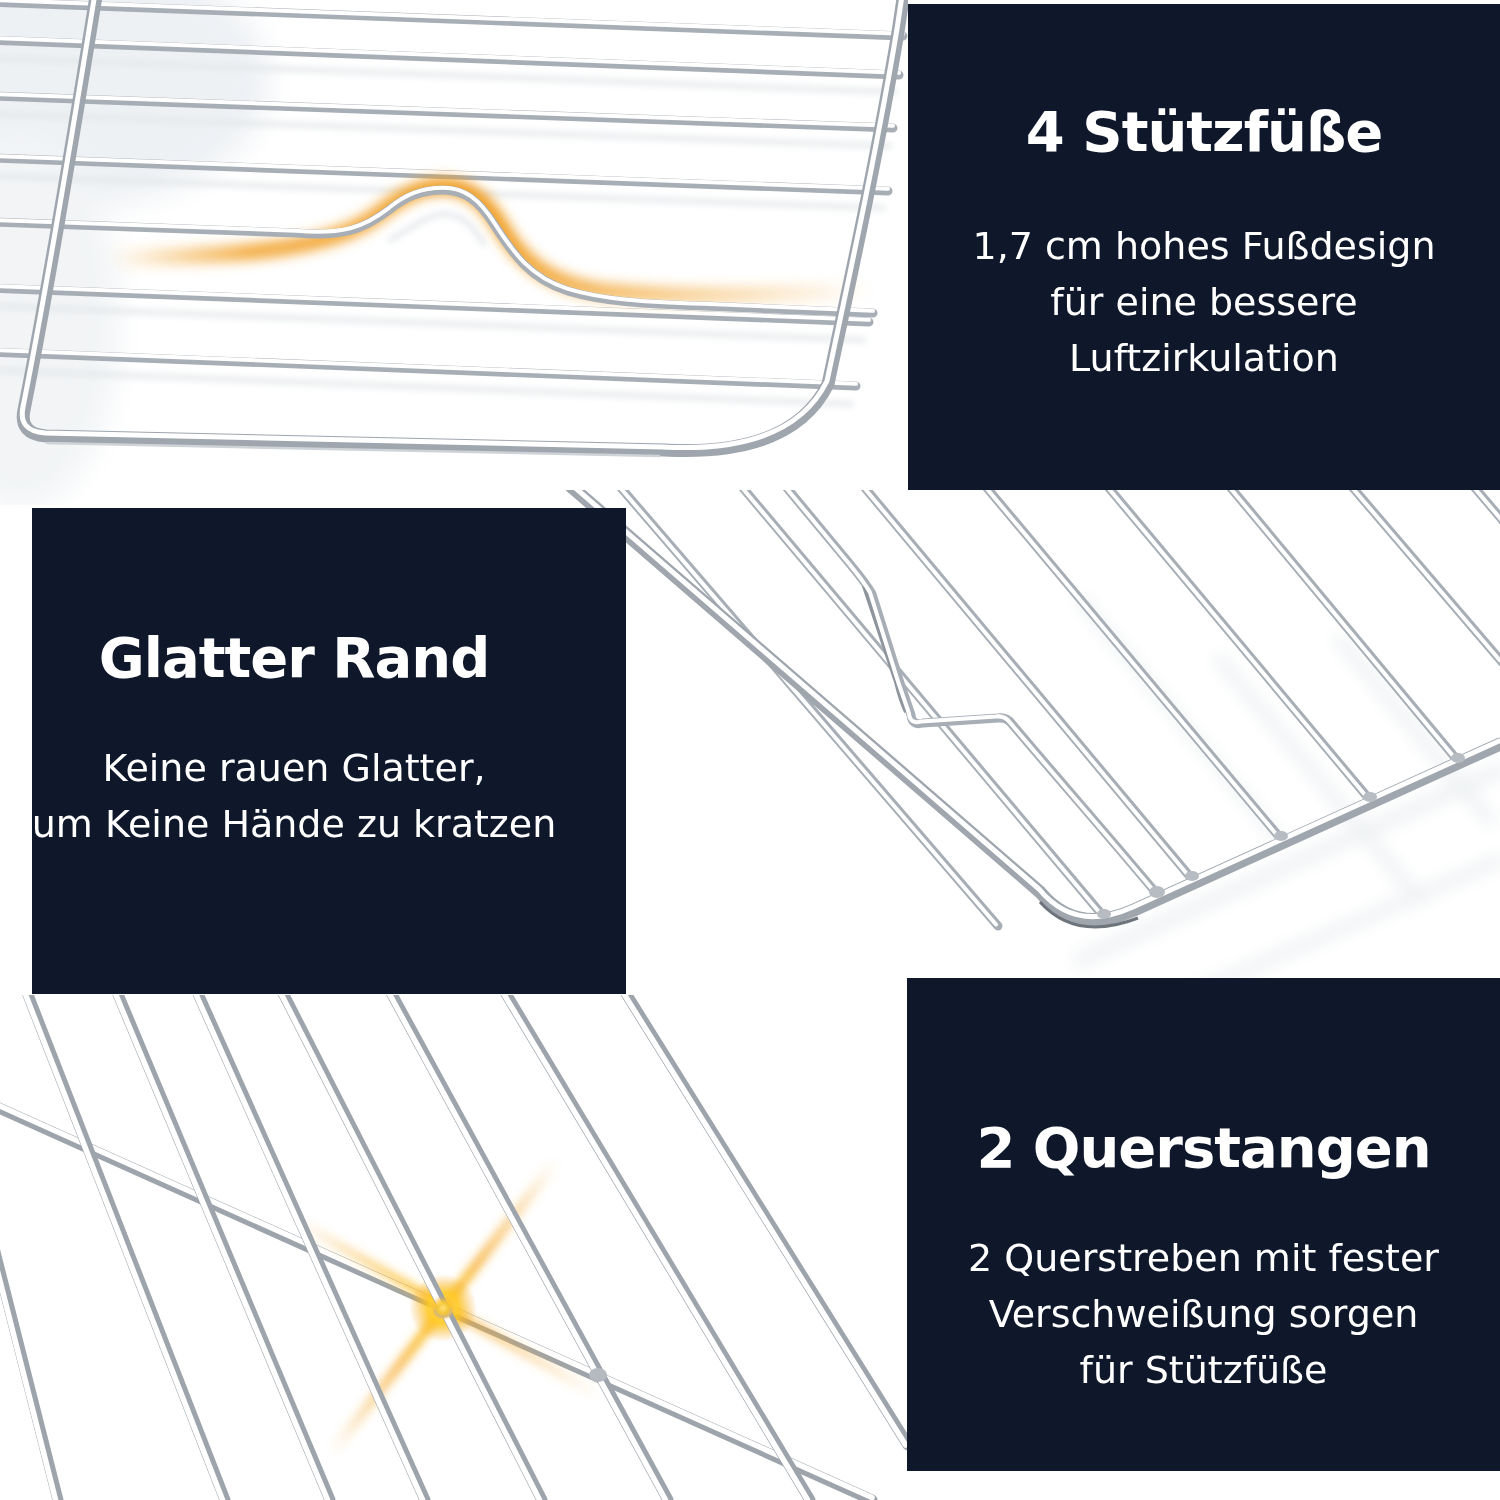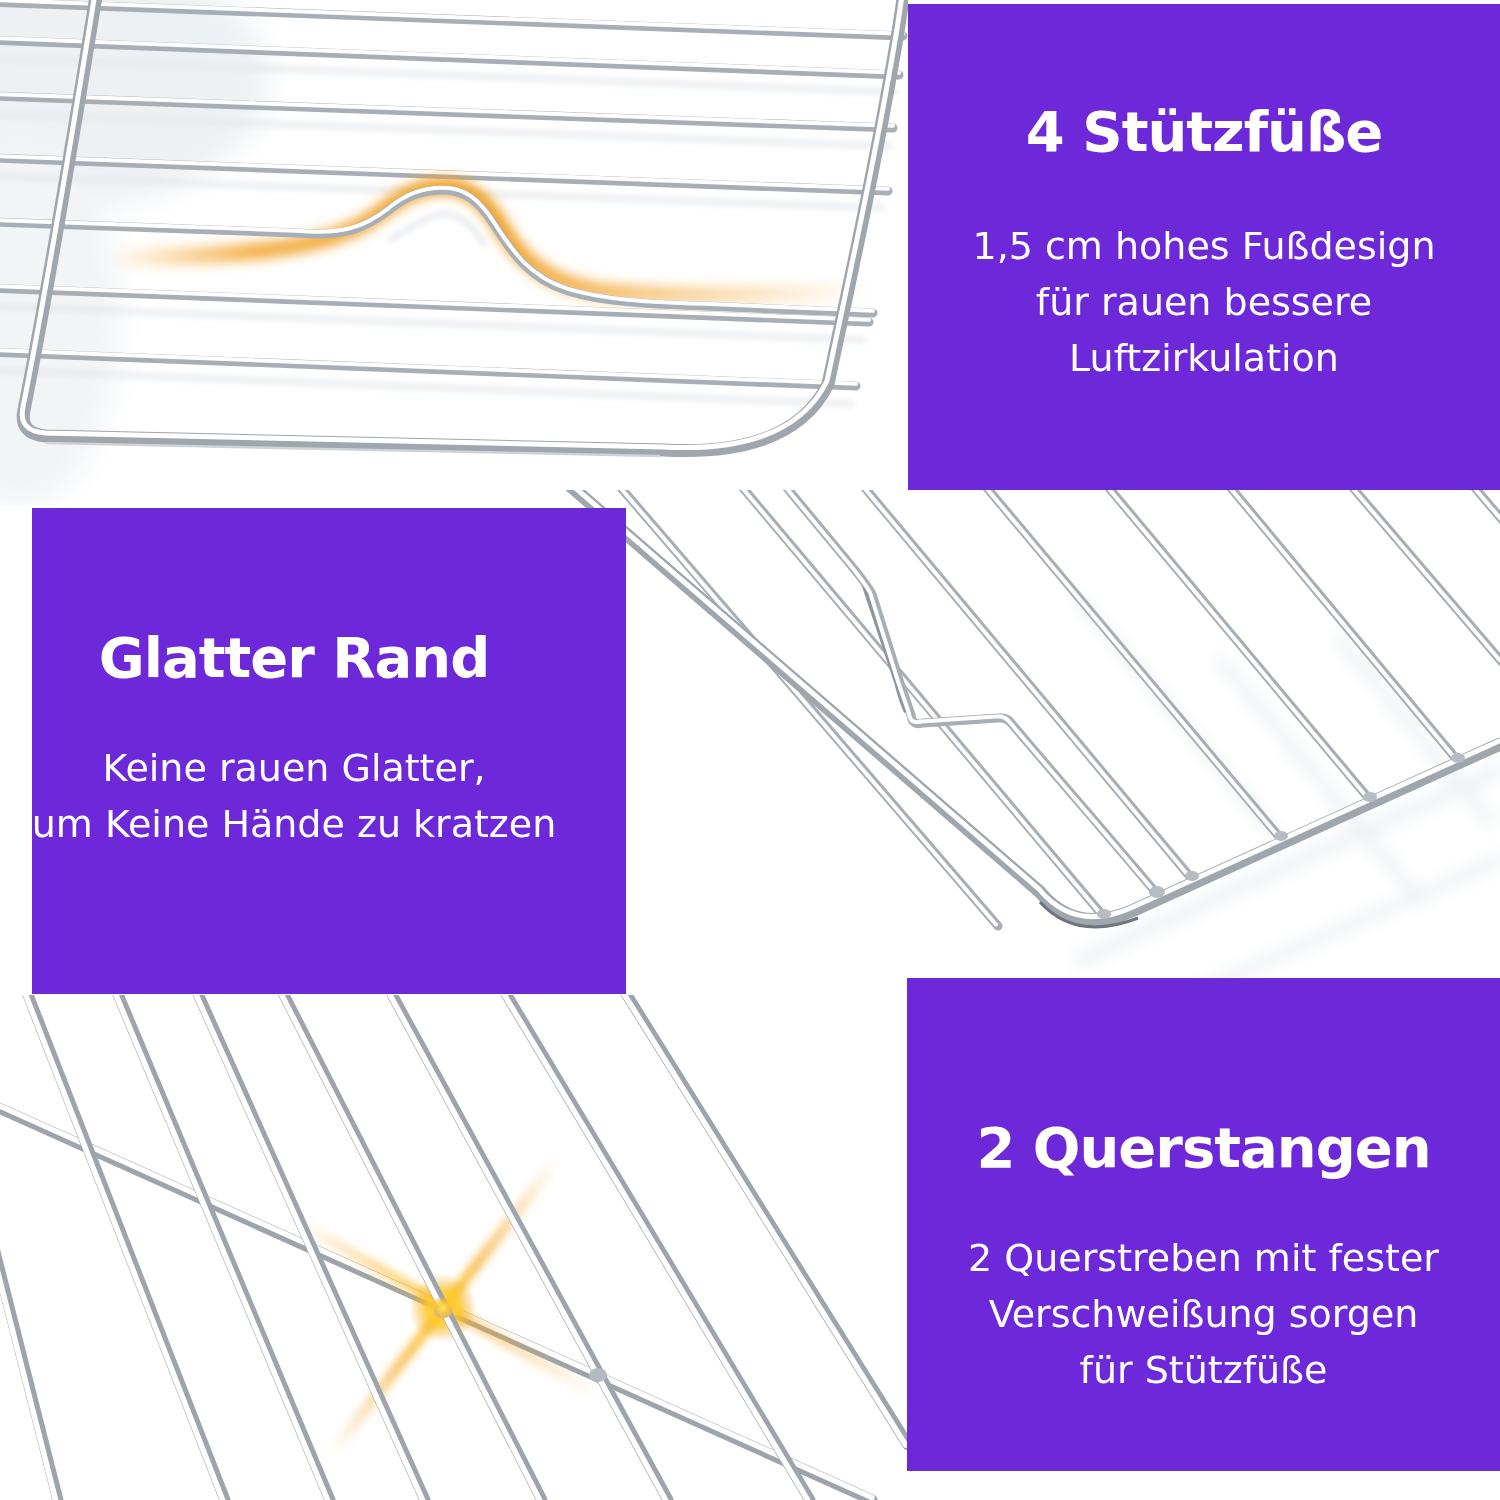--- a/index.html
+++ b/index.html
@@ -2,21 +2,21 @@
 <html><head>
 <meta charset="utf-8">
 <style>
   html,body{margin:0;padding:0;background:#ffffff;}
   .canvas{
     position:relative;width:1500px;height:1500px;background:#ffffff;overflow:hidden;
     font-family:"DejaVu Sans","Liberation Sans",sans-serif;
   }
   .photo{position:absolute;z-index:1;}
   .panel{
-    position:absolute;z-index:2;background:#6d28d9;color:#ffffff;
+    position:absolute;z-index:2;background:#0f172a;color:#ffffff;
     display:flex;flex-direction:column;align-items:center;text-align:center;
     box-sizing:border-box;
   }
   .panel-heading{
     font-size:56px;font-weight:800;letter-spacing:-1px;line-height:64px;
     white-space:nowrap;color:#ffffff;
   }
   .panel-body{font-size:38px;line-height:56px;color:#ffffff;}
   .panel-body span{display:block;white-space:nowrap;}
   .p-top{left:908px;top:4px;width:592px;height:486px;padding-top:96px;}
@@ -224,22 +224,22 @@
     <g fill="#b4bac0">
       <ellipse cx="443" cy="316" rx="9" ry="7"></ellipse>
       <ellipse cx="598" cy="380" rx="9" ry="7"></ellipse>
     </g>
     <circle cx="443" cy="313" r="13" fill="url(#sparkCore)"></circle>
   </svg>
 
   <div class="panel p-top">
     <div class="panel-heading">4 Stützfüße</div>
     <div class="panel-body">
-      <span>1,5 cm hohes Fußdesign</span>
-      <span>für rauen bessere</span>
+      <span>1,7 cm hohes Fußdesign</span>
+      <span>für eine bessere</span>
       <span>Luftzirkulation</span>
     </div>
   </div>
 
   <div class="panel p-mid">
     <div class="panel-heading">Glatter Rand</div>
     <div class="panel-body">
       <span>Keine rauen Glatter,</span>
       <span>um Keine Hände zu kratzen</span>
     </div>

